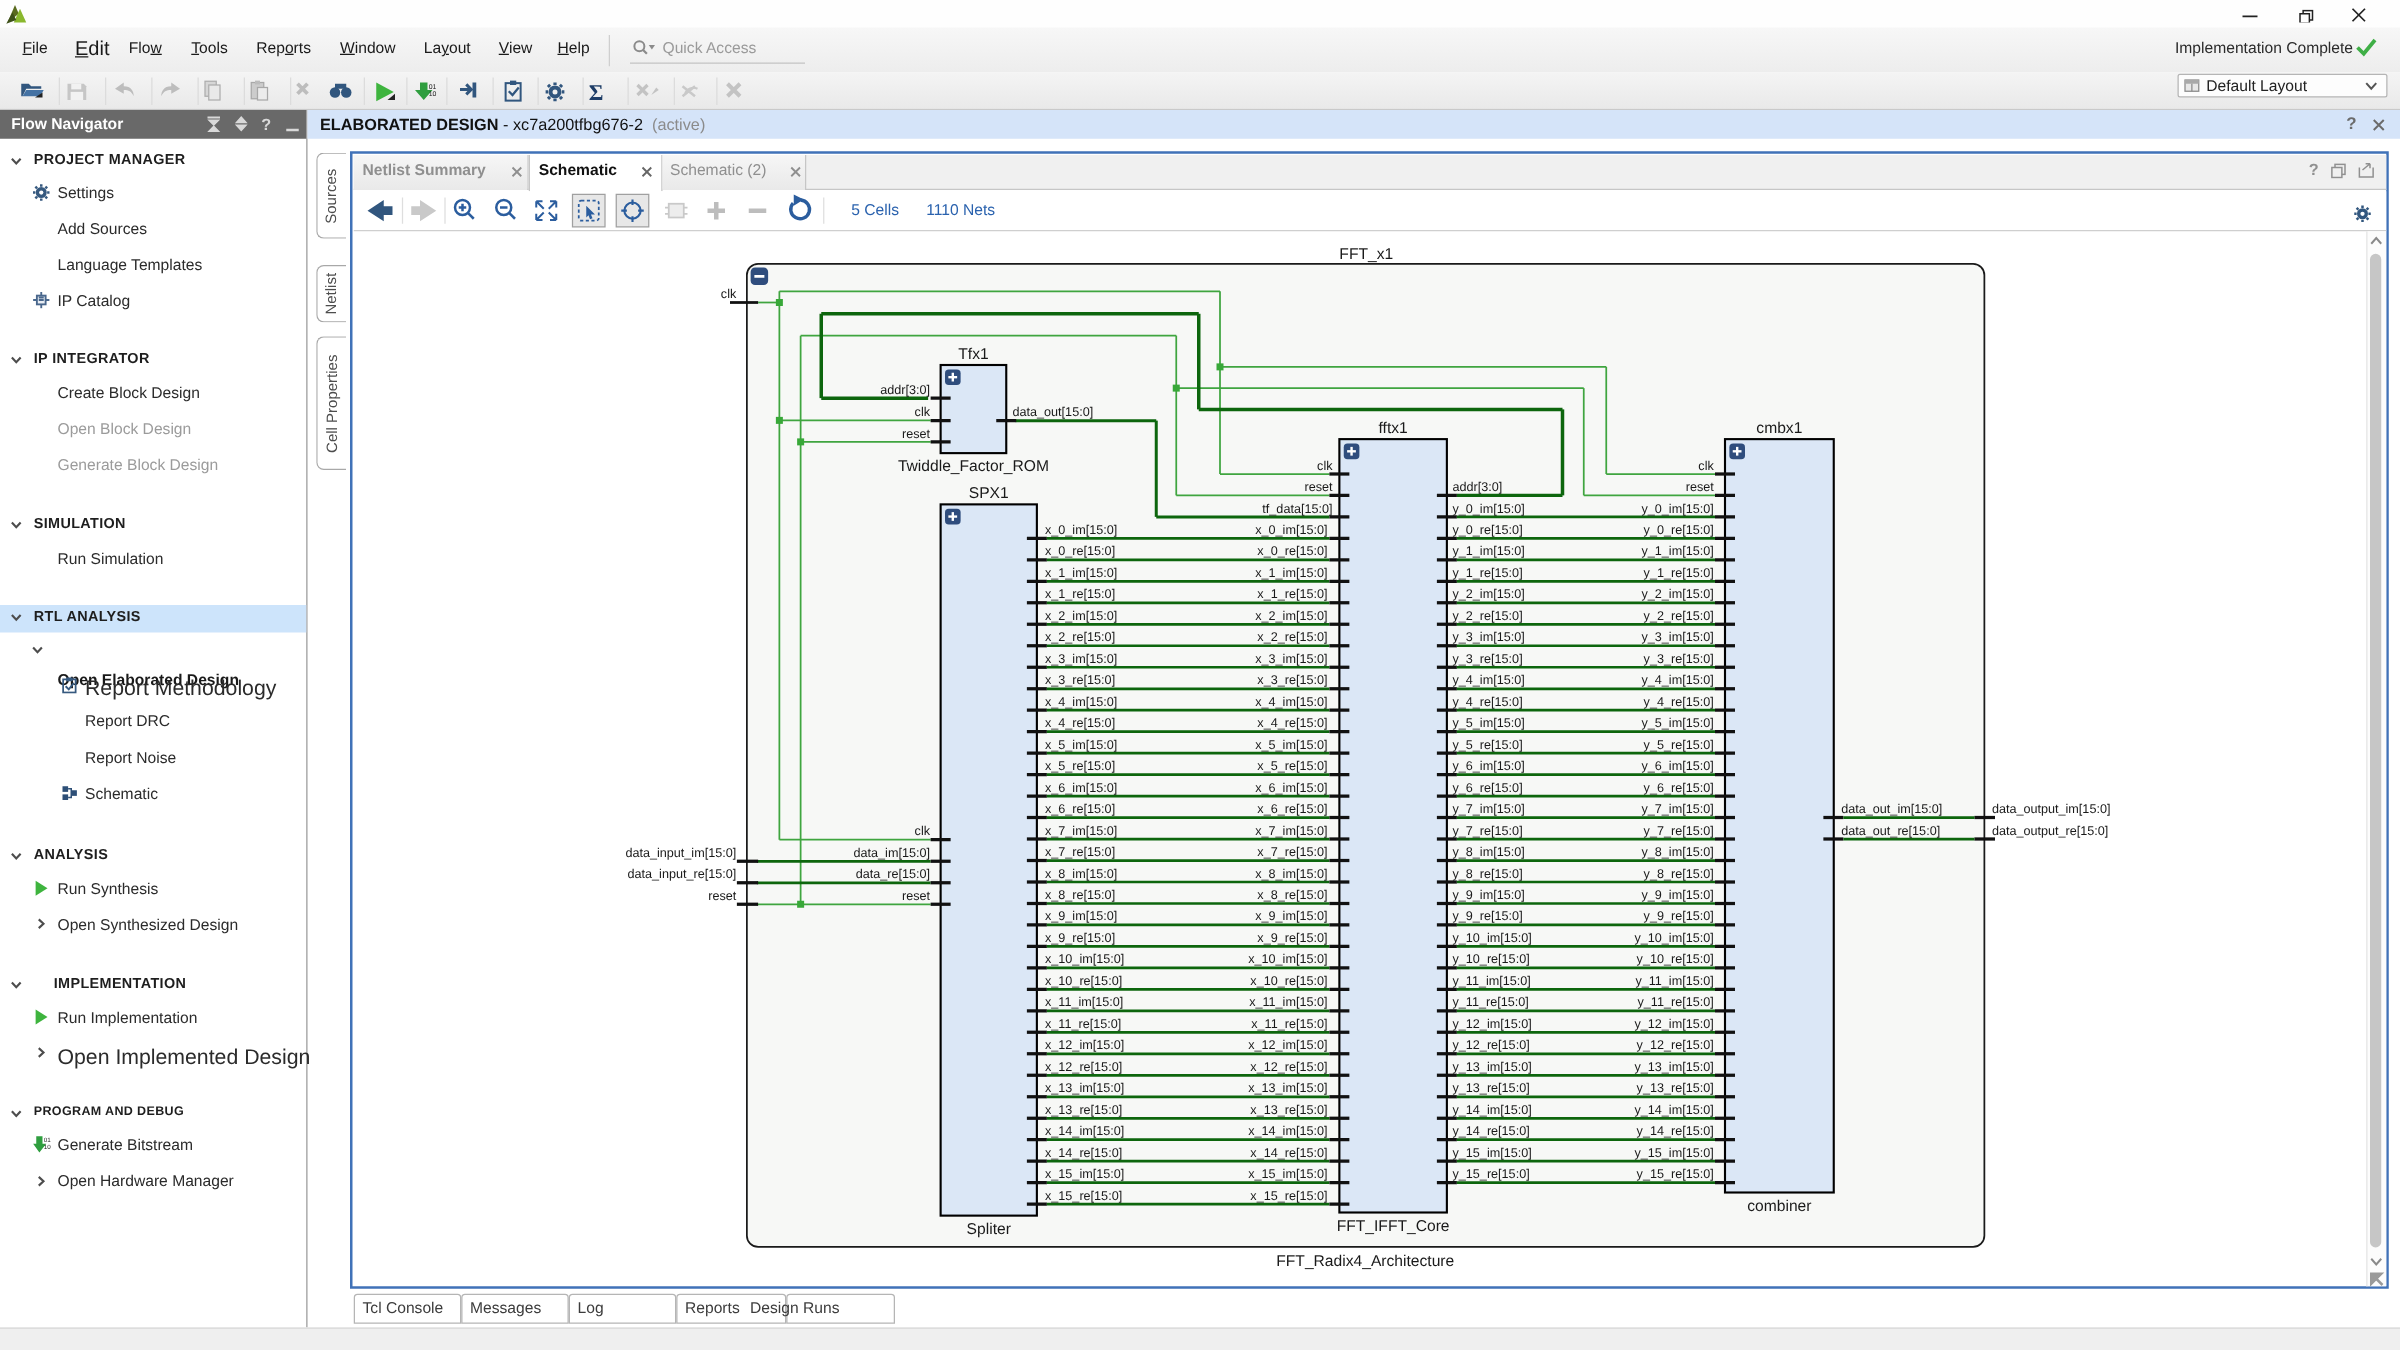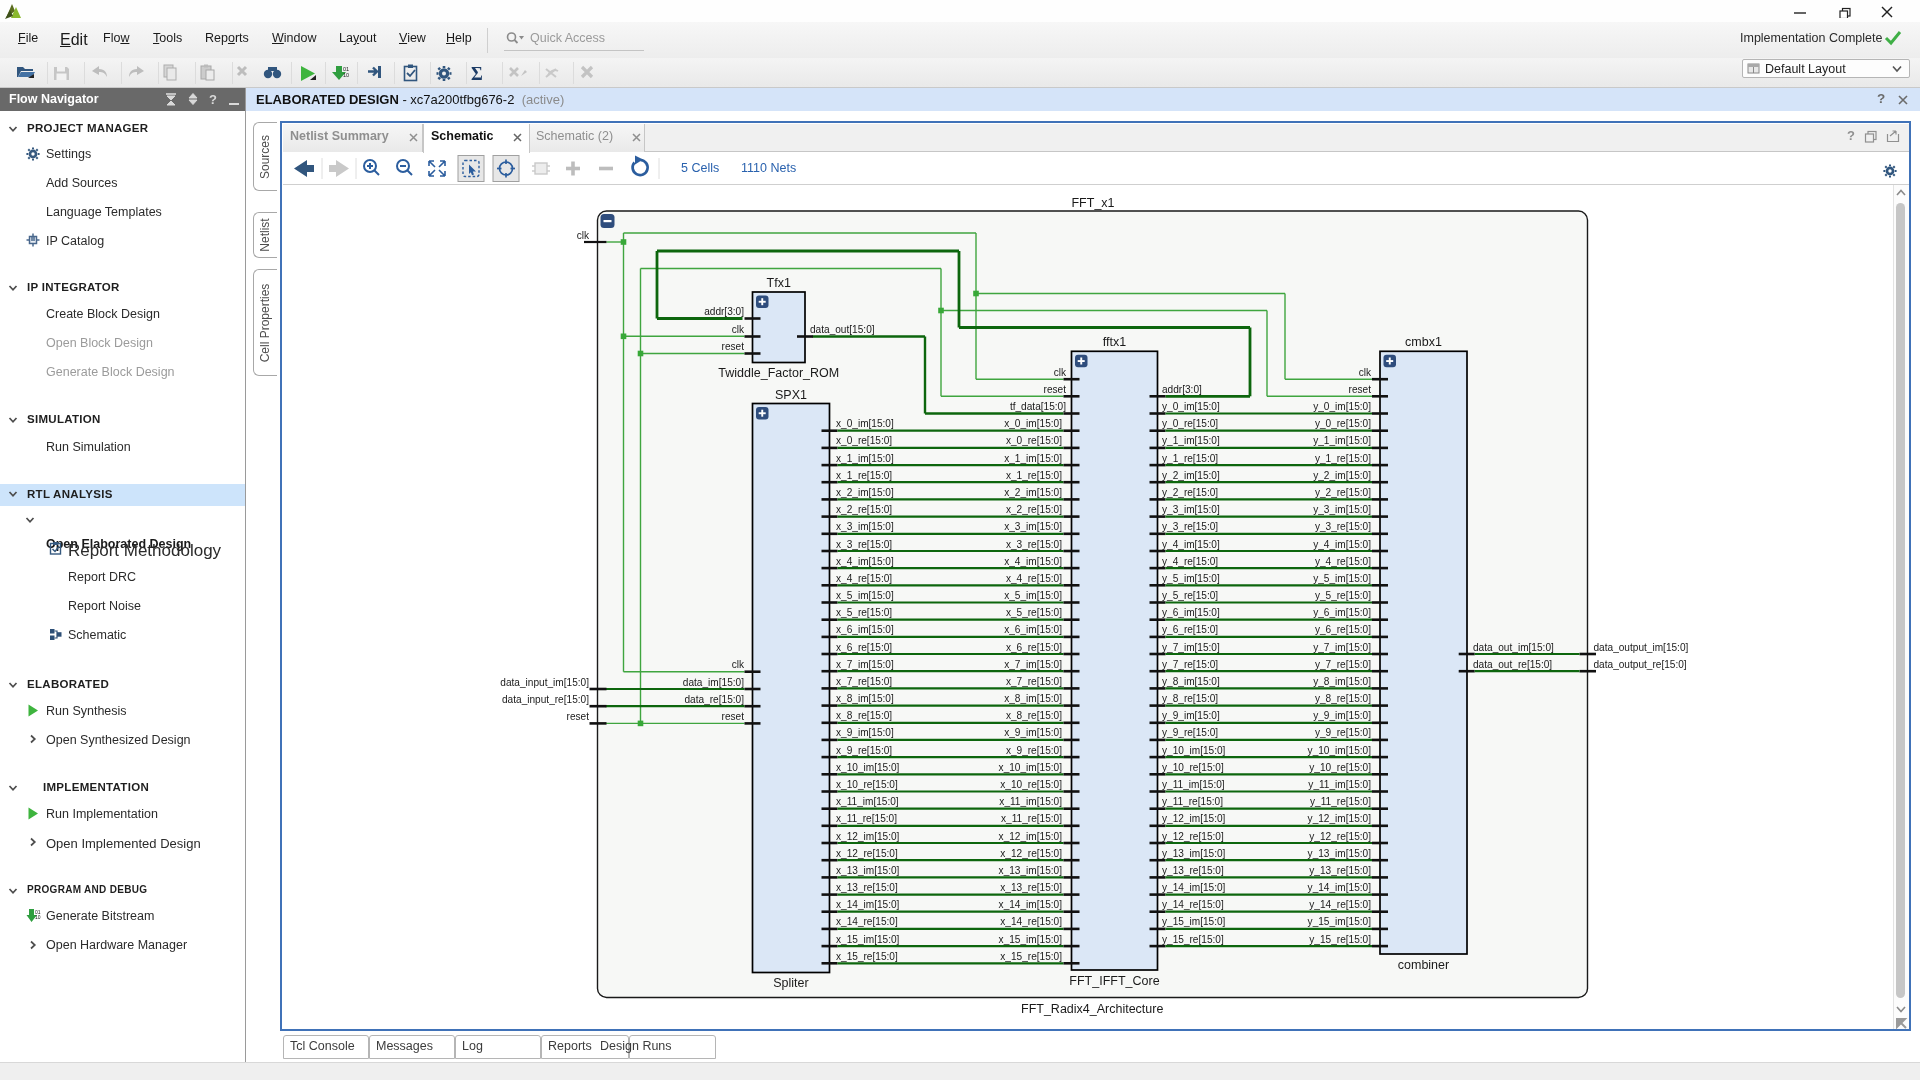--- a/index.html
+++ b/index.html
@@ -226,41 +226,41 @@
         <rect x="1" y="1" width="4.5" height="4.5"></rect>
         <rect x="1" y="7.5" width="4.5" height="4.5"></rect>
         <rect x="8" y="4.2" width="4.5" height="4.5"></rect>
         <path d="M5.5 3 L8 3 L8 10 L5.5 10 M8 6.5 L8 6.5" stroke="#2d4f77" fill="none" stroke-width="1.2"></path>
       </g>
     </svg>
 <div class="abs tt" style="left:68px;top:628px;font-size:12.5px;color:#2b2b2b;">Schematic</div>
 <svg class="abs" style="left:8px;top:681px" width="10" height="8" viewBox="0 0 10 8">
       <path d="M1.5 2 L5 5.8 L8.5 2" fill="none" stroke="#4d4d4d" stroke-width="1.7"></path>
     </svg>
-<div class="abs tt" style="left:27px;top:678px;font-size:11.5px;font-weight:bold;color:#1e1e1e;letter-spacing:0.3px;">ELABORATED</div>
+<div class="abs tt" style="left:27px;top:678px;font-size:11.5px;font-weight:bold;color:#1e1e1e;letter-spacing:0.3px;">ANALYSIS</div>
 <svg class="abs" style="left:27px;top:704px" width="12" height="13" viewBox="0 0 12 13">
       <path d="M1.5 0.5 L11 6.5 L1.5 12.5 Z" fill="#3eb43e"></path>
     </svg>
 <div class="abs tt" style="left:46px;top:704px;font-size:12.5px;color:#2b2b2b;">Run Synthesis</div>
 <svg class="abs" style="left:29px;top:734px" width="8" height="10" viewBox="0 0 8 10">
       <path d="M2 1.5 L5.8 5 L2 8.5" fill="none" stroke="#4d4d4d" stroke-width="1.7"></path>
     </svg>
 <div class="abs tt" style="left:46px;top:733px;font-size:12.5px;color:#2b2b2b;">Open Synthesized Design</div>
 <svg class="abs" style="left:8px;top:784px" width="10" height="8" viewBox="0 0 10 8">
       <path d="M1.5 2 L5 5.8 L8.5 2" fill="none" stroke="#4d4d4d" stroke-width="1.7"></path>
     </svg>
 <div class="abs tt" style="left:27px;top:781px;font-size:11.5px;font-weight:bold;color:#1e1e1e;letter-spacing:0.3px;padding-left:16px;">IMPLEMENTATION</div>
 <svg class="abs" style="left:27px;top:807px" width="12" height="13" viewBox="0 0 12 13">
       <path d="M1.5 0.5 L11 6.5 L1.5 12.5 Z" fill="#3eb43e"></path>
     </svg>
 <div class="abs tt" style="left:46px;top:807px;font-size:12.5px;color:#2b2b2b;">Run Implementation</div>
 <svg class="abs" style="left:29px;top:837px" width="8" height="10" viewBox="0 0 8 10">
       <path d="M2 1.5 L5.8 5 L2 8.5" fill="none" stroke="#4d4d4d" stroke-width="1.7"></path>
     </svg>
-<div class="abs tt" style="left:46px;top:836px;font-size:13px;color:#2b2b2b;">Open Implemented Design</div>
+<div class="abs tt" style="left:46px;top:836px;font-size:17px;color:#2b2b2b;">Open Implemented Design</div>
 <svg class="abs" style="left:8px;top:887px" width="10" height="8" viewBox="0 0 10 8">
       <path d="M1.5 2 L5 5.8 L8.5 2" fill="none" stroke="#4d4d4d" stroke-width="1.7"></path>
     </svg>
 <div class="abs tt" style="left:27px;top:884px;font-size:10px;font-weight:bold;color:#1e1e1e;letter-spacing:0.3px;">PROGRAM AND DEBUG</div>
 <svg class="abs" style="left:26px;top:908px" width="15" height="15" viewBox="0 0 15 15">
       <path d="M3 1 L8 1 L8 7 L11 7 L5.5 14 L0.5 7 L3 7 Z" fill="#2f9e3f"></path>
       <text x="9" y="5.5" font-size="5" fill="#222" font-family="Liberation Sans">01</text>
       <text x="9" y="11" font-size="5" fill="#222" font-family="Liberation Sans">10</text>
     </svg>
 <div class="abs tt" style="left:46px;top:909px;font-size:12.5px;color:#2b2b2b;">Generate Bitstream</div>

